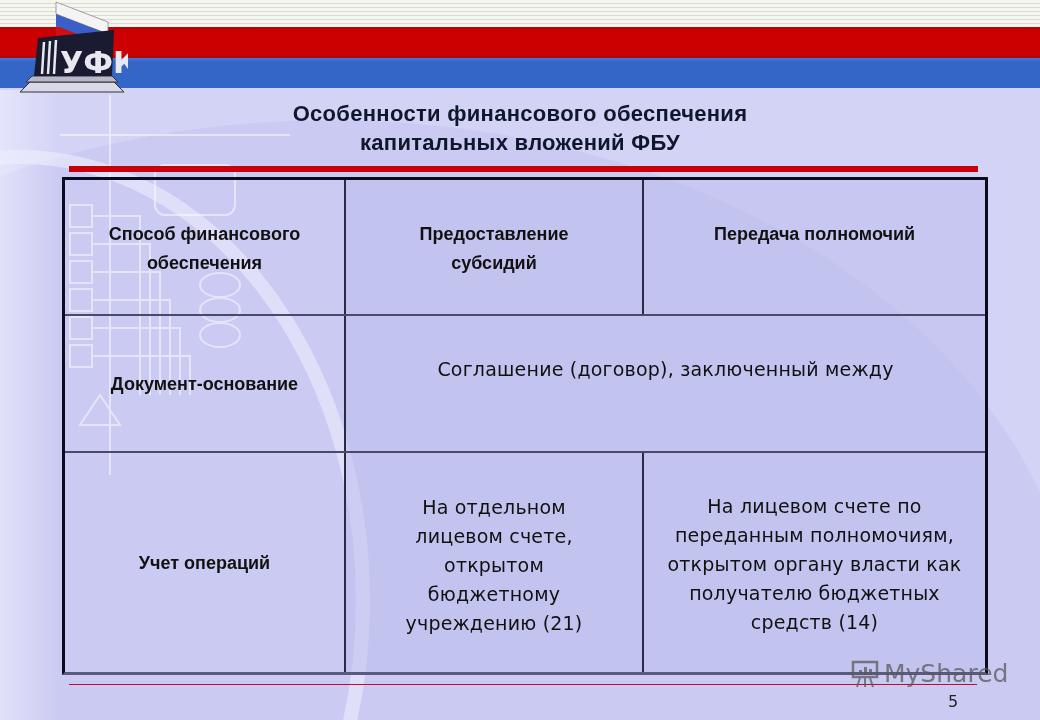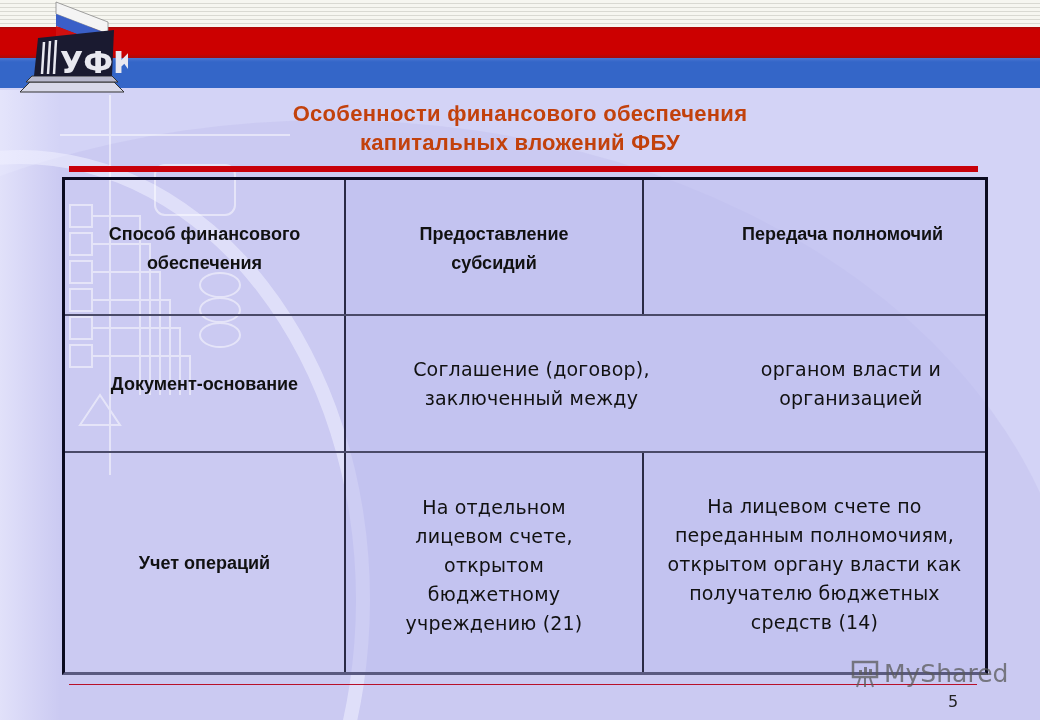--- a/index.html
+++ b/index.html
@@ -64,21 +64,21 @@
       position: absolute;
       left: 16px; top: 0;
       width: 112px; height: 96px;
     }
     
     .title {
       position: absolute;
       left: 200px; top: 99px;
       width: 640px;
       text-align: center;
-      color: #c2410c;
+      color: #0f172a;
       font-weight: bold;
       font-size: 22px;
       line-height: 29px;
       letter-spacing: 0.3px;
     }
     .title-rule {
       position: absolute;
       left: 69px; top: 166px;
       width: 909px; height: 6px;
       background: #c8000a;
@@ -220,30 +220,29 @@
   <div class="vline" style="left:577px; top:271px; height:221px;"></div>
   <div class="hline" style="left:0; top:134px; width:920px;"></div>
   <div class="hline" style="left:0; top:271px; width:920px;"></div>
 
   <div class="cell bold" style="left:0; top:40px; width:279px;">
     <span style="width:270px;">Способ финансового обеспечения</span>
   </div>
   <div class="cell bold" style="left:281px; top:40px; width:296px;">
     <span style="width:200px;">Предоставление субсидий</span>
   </div>
-  <div class="cell bold" style="left:579px; top:40px; width:341px;margin-left:28px;">
+  <div class="cell bold" style="left:579px; top:40px; width:341px;">
     <span>Передача полномочий</span>
   </div>
 
   <div class="cell bold" style="left:0; top:190px; width:279px;">
     <span>Документ-основание</span>
   </div>
   <div class="cell regular" style="left:281px; top:175px; width:639px; flex-direction:row; align-items:center;">
     <span>Соглашение (договор), заключенный между</span>
-    <span>органом власти и организацией</span>
   </div>
 
   <div class="cell bold" style="left:0; top:369px; width:279px;">
     <span>Учет операций</span>
   </div>
   <div class="cell regular" style="left:281px; top:313px; width:296px;">
     <span style="width:225px;">На отдельном лицевом счете, открытом бюджетному учреждению (21)</span>
   </div>
   <div class="cell regular" style="left:579px; top:312px; width:341px;">
     <span style="width:315px;">На лицевом счете по переданным полномочиям, открытом органу власти как получателю бюджетных средств (14)</span>

